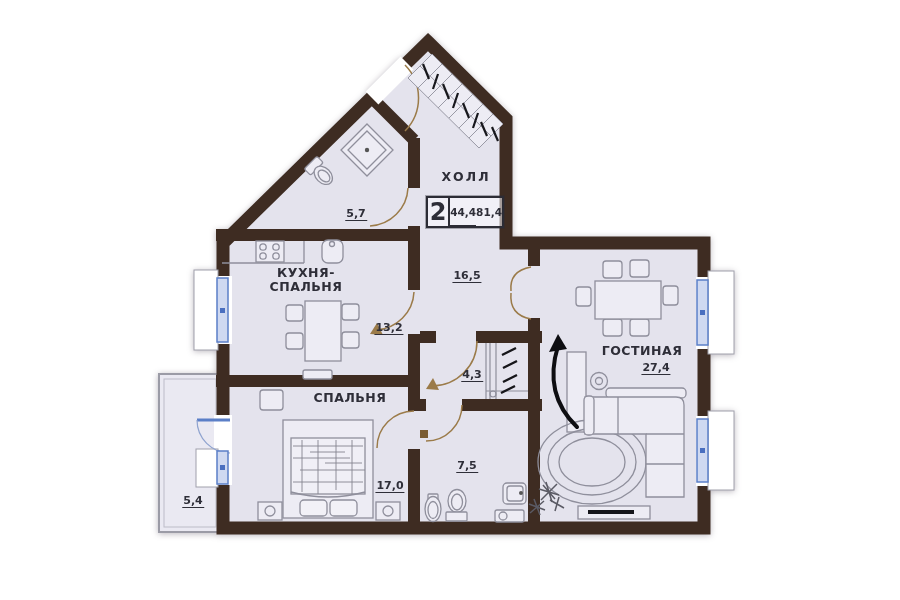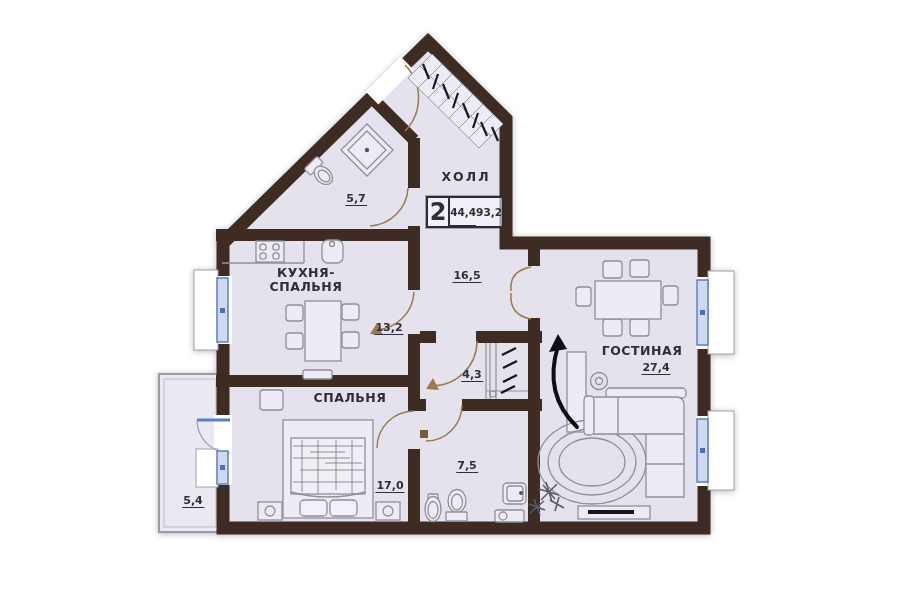--- a/index.html
+++ b/index.html
@@ -246,33 +246,33 @@
   </g>
 
   <g>
     <path d="M 558 346 C 549 375 552 403 577 427" fill="none" stroke="#0e0e12" stroke-width="4" stroke-linecap="round"></path>
     <polygon points="558,334 549,352 567,349" fill="#0e0e12"></polygon>
   </g>
 </svg>
 
 <div class="lbl room-name" style="left:466px;top:176px;letter-spacing:2px">ХОЛЛ</div>
 <div class="lbl room-area" style="left:467px;top:276px">16,5</div>
-<div class="lbl room-area" style="left:356px;top:199px">5,7</div>
+<div class="lbl room-area" style="left:356px;top:214px">5,7</div>
 <div class="lbl room-name" style="left:306px;top:272px">КУХНЯ-</div>
 <div class="lbl room-name" style="left:306px;top:286px">СПАЛЬНЯ</div>
 <div class="lbl room-area" style="left:389px;top:328px">13,2</div>
 <div class="lbl room-name" style="left:350px;top:397px">СПАЛЬНЯ</div>
 <div class="lbl room-area" style="left:390px;top:486px">17,0</div>
 <div class="lbl room-area" style="left:472px;top:375px">4,3</div>
 <div class="lbl room-area" style="left:467px;top:466px">7,5</div>
 <div class="lbl room-name" style="left:642px;top:350px">ГОСТИНАЯ</div>
 <div class="lbl room-area" style="left:656px;top:368px">27,4</div>
 <div class="lbl room-area" style="left:193px;top:501px">5,4</div>
 
 <div class="card" style="left:426px;top:196px;width:78px;height:32px">
   <div class="card-rooms">2</div>
   <div class="card-areas">
     <div class="card-area top">44,4</div>
-    <div class="card-area">93,2</div>
+    <div class="card-area">81,4</div>
   </div>
 </div>
 
 </div>
 
 </body></html>

